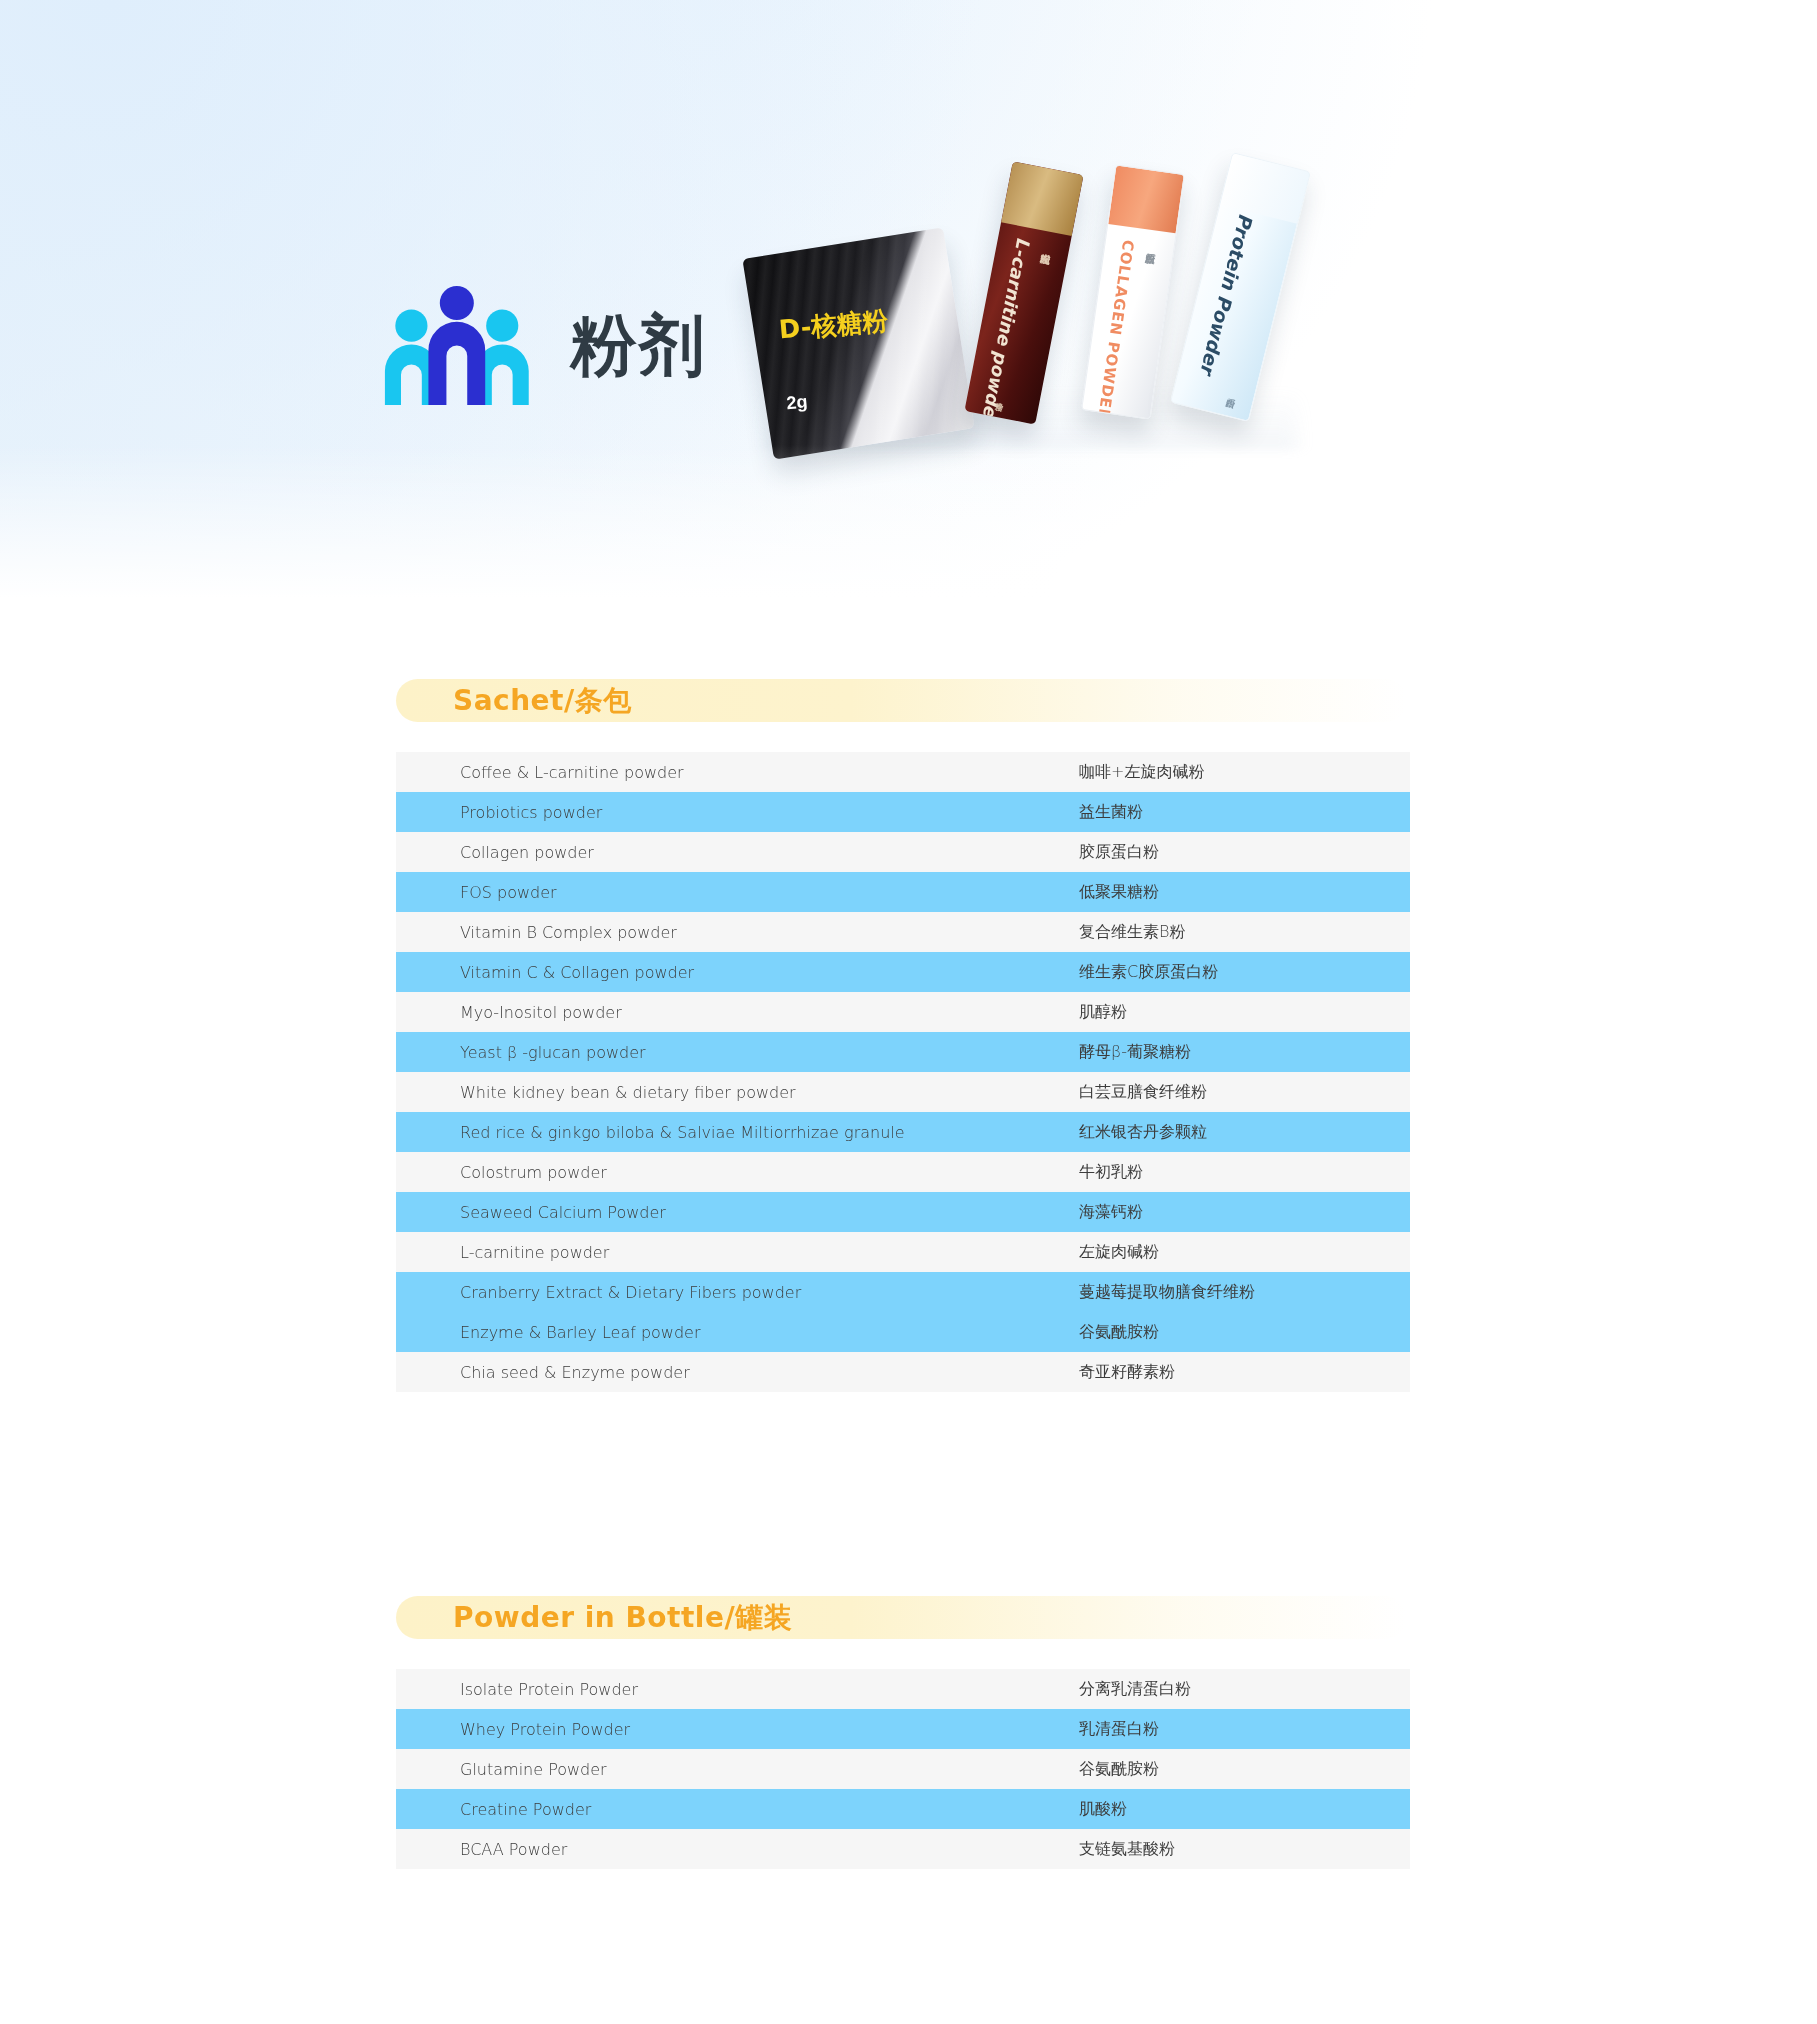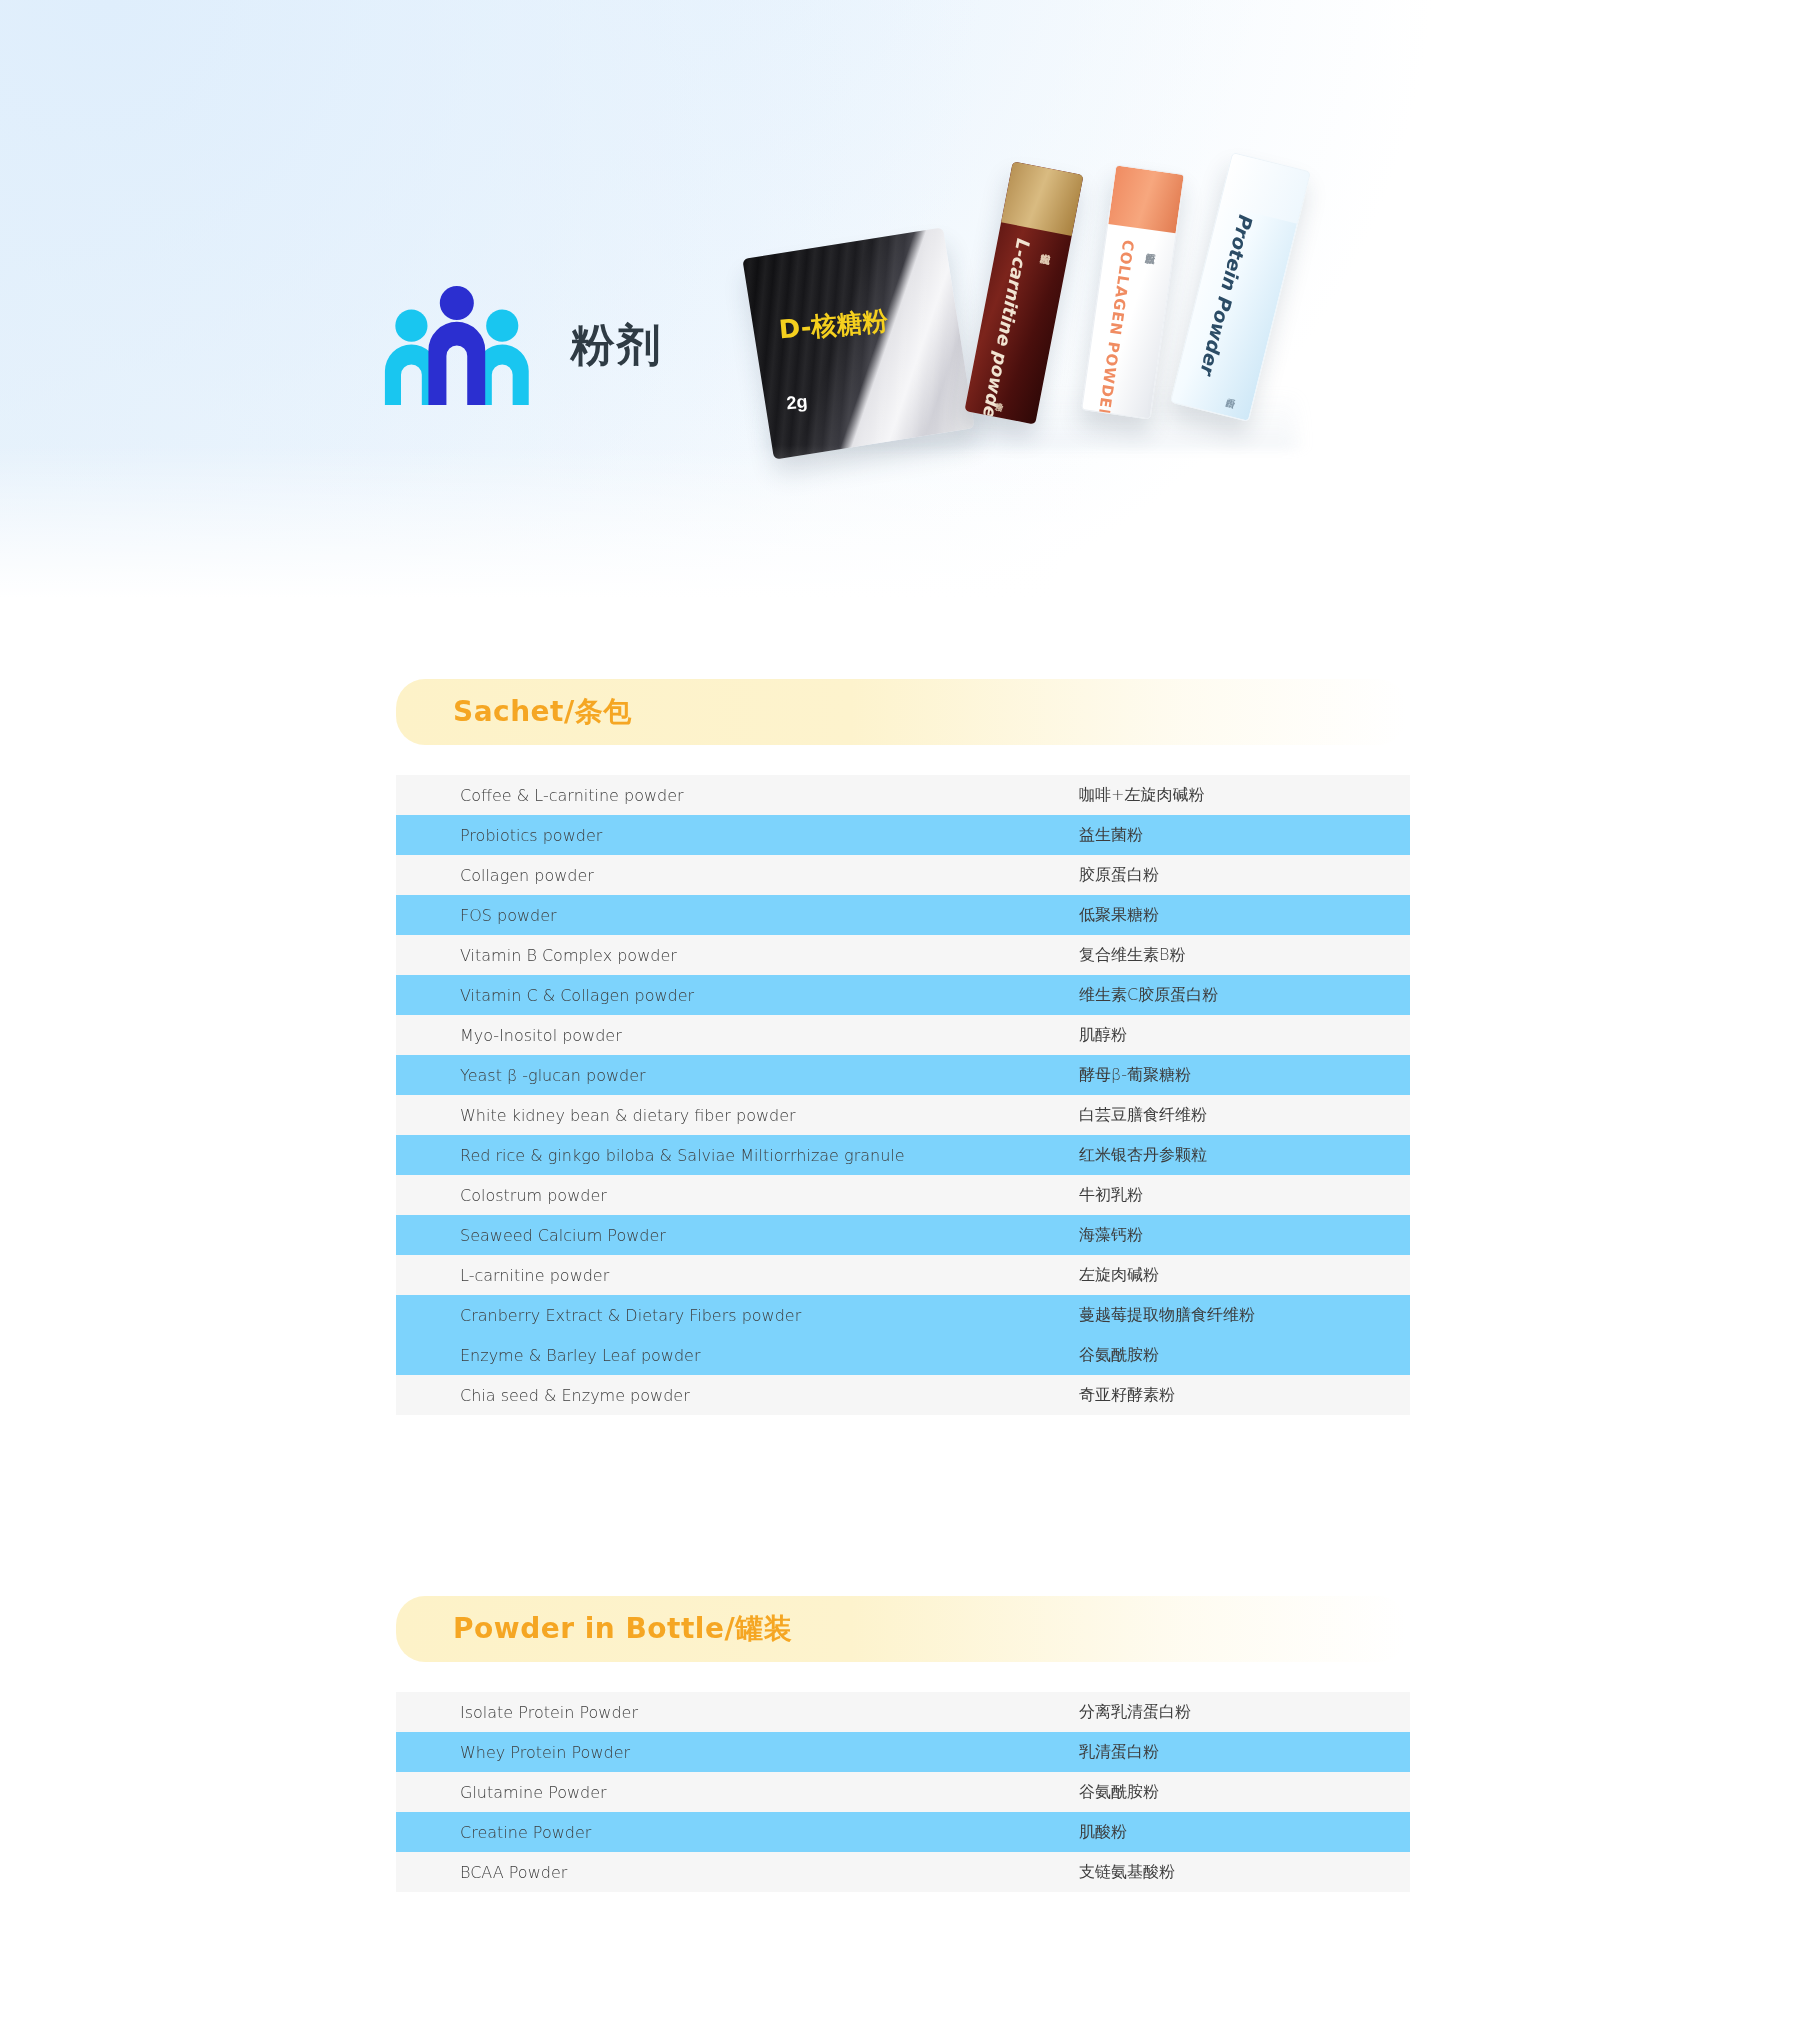--- a/index.html
+++ b/index.html
@@ -40,21 +40,21 @@
     display: flex;
     align-items: center;
     gap: 24.6px;
   }
   .logo-mark {
     width: 167px;
     height: 123px;
     position: relative;
   }
   .logo-text {
-    font-size: 44px;
+    font-size: 66px;
     font-weight: bold;
     color: #2f3b44;
     letter-spacing: 1.9px;
     font-family: "DejaVu Sans", "Liberation Sans", sans-serif;
   }
 
   
   .products {
     position: absolute;
     left: 729px;
@@ -226,21 +226,21 @@
 
   
   .section {
     position: absolute;
     left: 0; right: 0;
   }
   .sec-header {
     position: relative;
     margin-left: 396px;
     width: 1011px;
-    height: 66px;
+    height: 43px;
     border-radius: 29px;
     background: linear-gradient(to right, #fdf2c8 0%, #fdf3cd 45%, rgba(253,245,214,0.35) 78%, rgba(255,255,255,0) 100%);
     display: flex;
     align-items: center;
   }
   .sec-header .sec-title {
     margin-left: 57px;
     font-size: 28px;
     font-weight: bold;
     color: #f5a623;

